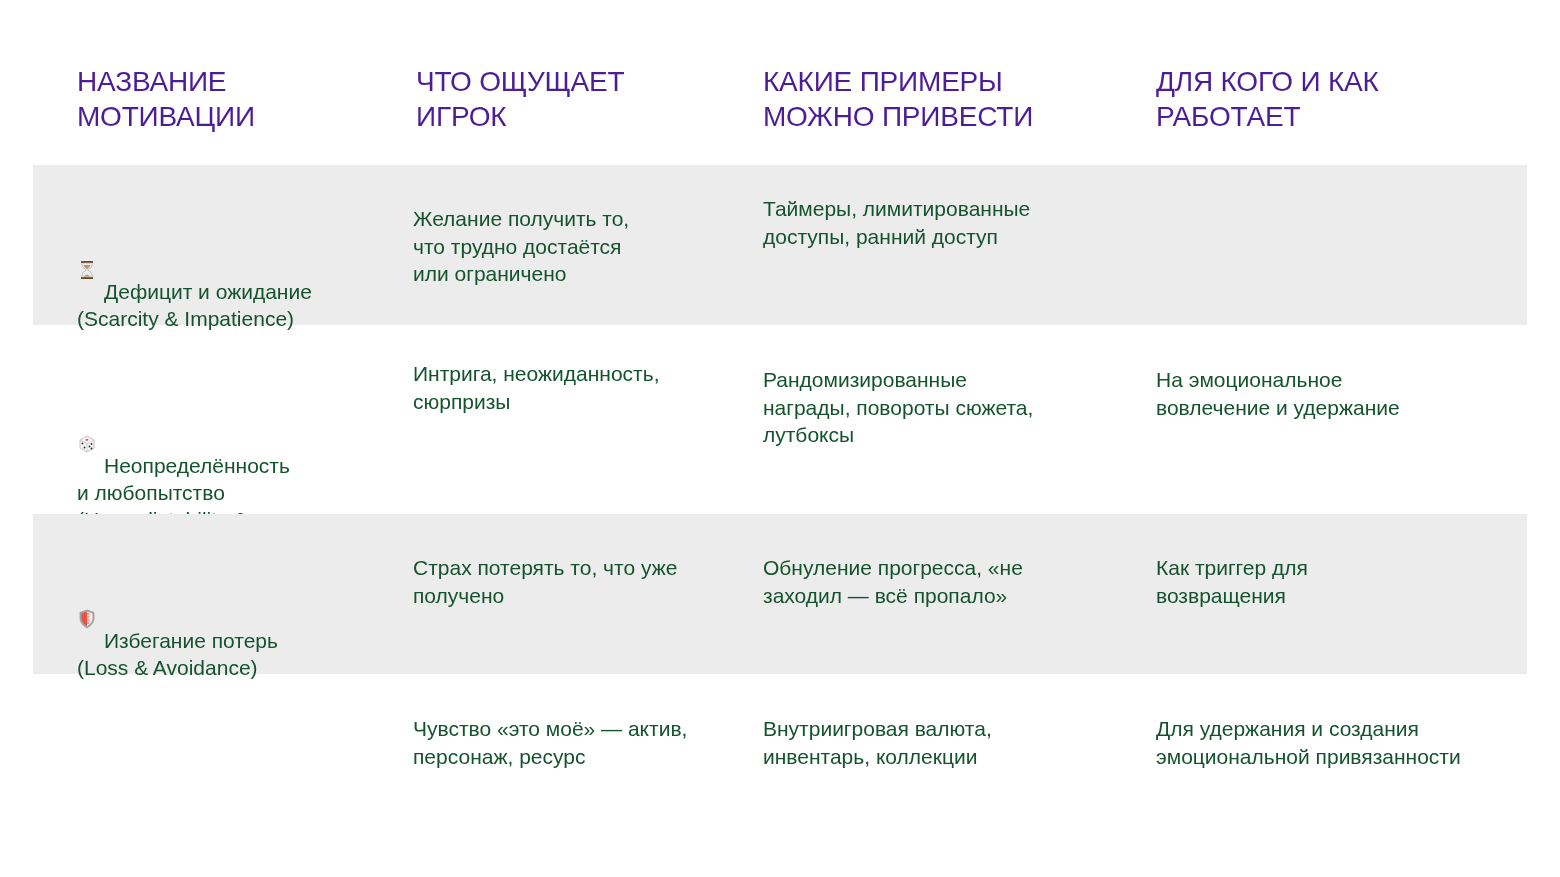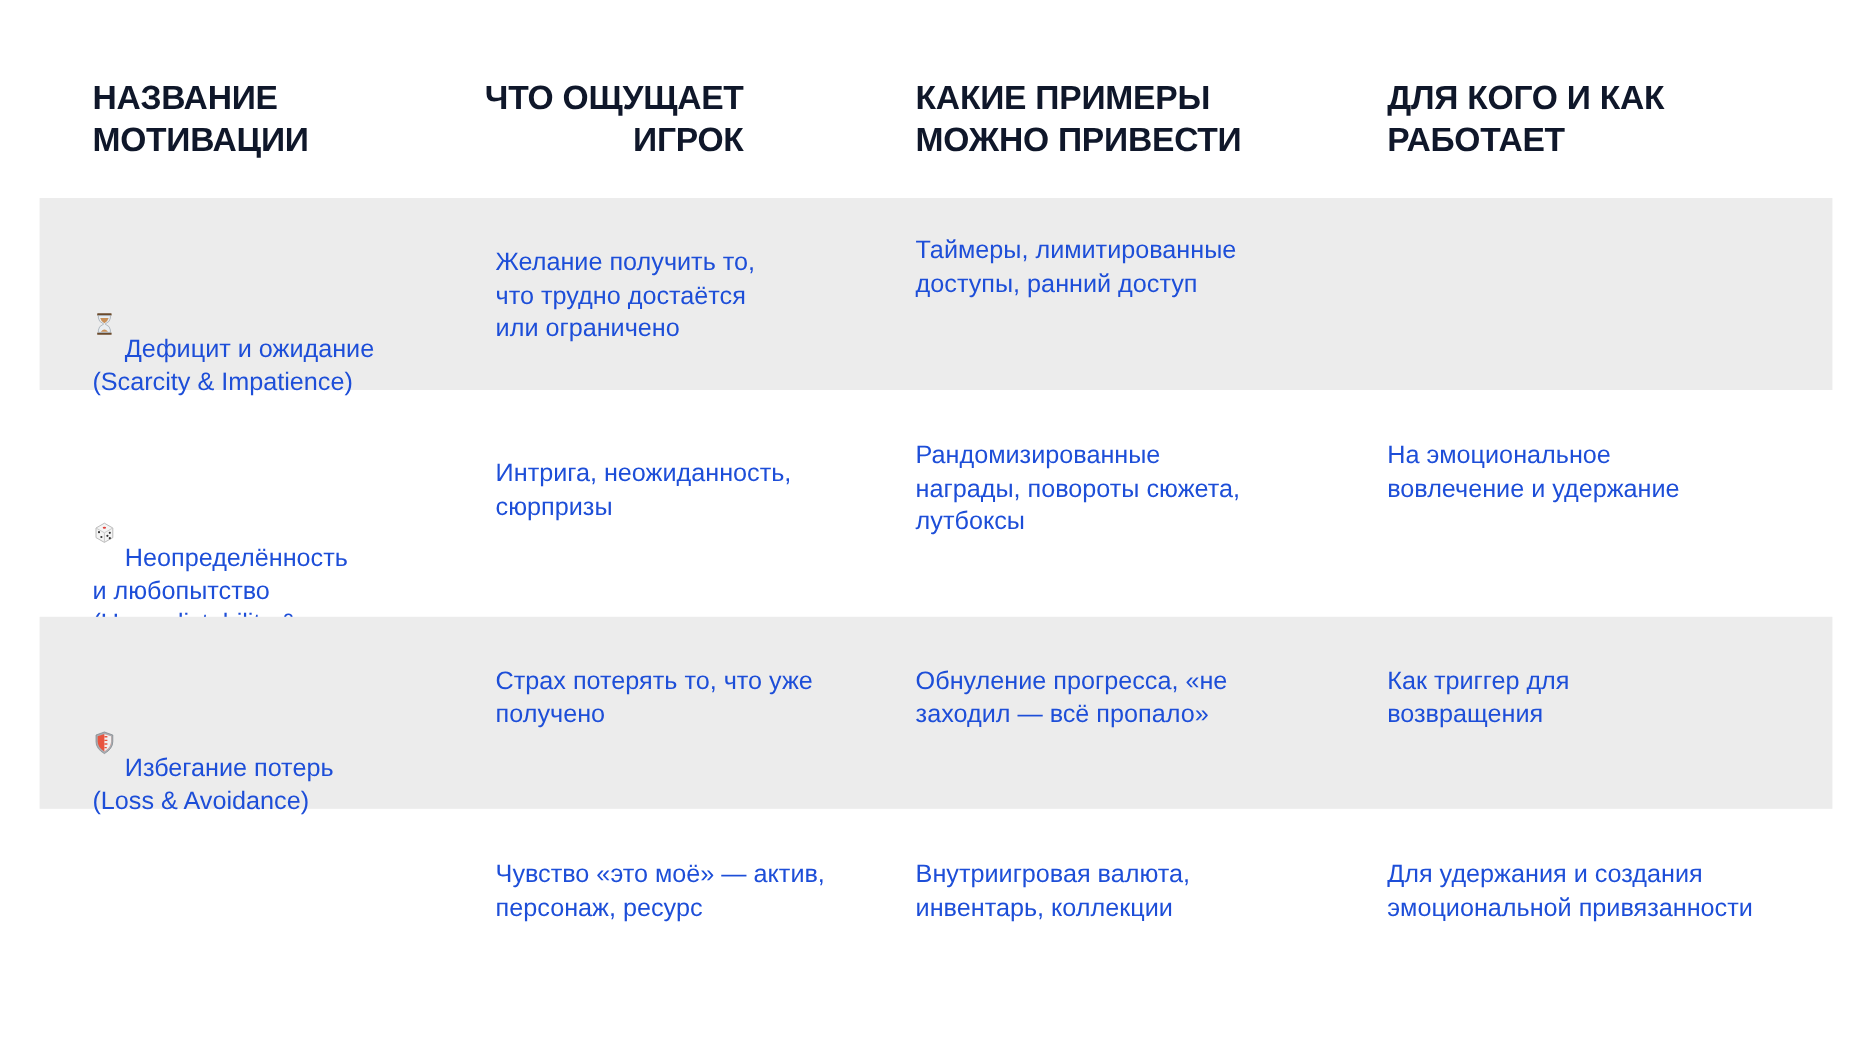--- a/index.html
+++ b/index.html
@@ -18,46 +18,46 @@
     .header {
       position: absolute;
       left: 0;
       top: 64px;
       width: 1560px;
       height: 80px;
     }
     .hcell {
       position: absolute;
       top: 0;
-      font-weight: bold;
+      font-weight: normal;
       font-size: 28px;
       line-height: 35px;
       letter-spacing: -0.2px;
-      color: #0f172a;
+      color: #4c1d95;
       white-space: pre-line;
     }
     .row {
       position: absolute;
       left: 33px;
       width: 1494px;
     }
     .row.gray { background: #ececec; }
     .cell {
       position: absolute;
       font-size: 21px;
       line-height: 27.5px;
-      color: #1d4ed8;
+      color: #14532d;
       white-space: pre-line;
     }
     .c1 { left: 44px; }
     .c2 { left: 380px; }
     .c3 { left: 730px; }
     .c4 { left: 1123px; }
     .h1 { left: 77px; }
-    .h2 { left: 404px; text-align: right; }
+    .h2 { left: 416px; }
     .h3 { left: 763px; }
     .h4 { left: 1156px; }
     .icon {
       display: inline-block;
       width: 20px;
       height: 20px;
       vertical-align: -3px;
       margin-right: 7px;
     }
     .icon svg { width: 20px; height: 20px; display: block; }
@@ -108,21 +108,21 @@
         <circle cx="7.5" cy="13.5" r="0.9" fill="#333"></circle>
         <circle cx="12.5" cy="12.5" r="0.9" fill="#333"></circle>
         <circle cx="14.5" cy="10" r="0.9" fill="#333"></circle>
         <circle cx="14.5" cy="14.5" r="0.9" fill="#333"></circle>
       </svg>
     </span><span>Неопределённость
 и любопытство
 (Unpredictability &amp;
 Curiosity)</span>
   </div>
-  <div class="cell c2" style="top:56px;">Интрига, неожиданность,
+  <div class="cell c2" style="top:35px;">Интрига, неожиданность,
 сюрпризы</div>
   <div class="cell c4" style="top:41px;">На эмоциональное
 вовлечение и удержание</div>
   <div class="cell c3" style="top:41px;">Рандомизированные
 награды, повороты сюжета,
 лутбоксы</div>
 </div>
 
 <div class="row gray" style="top:514px;height:160px;">
   <div class="cell c1" style="top:40px;">

